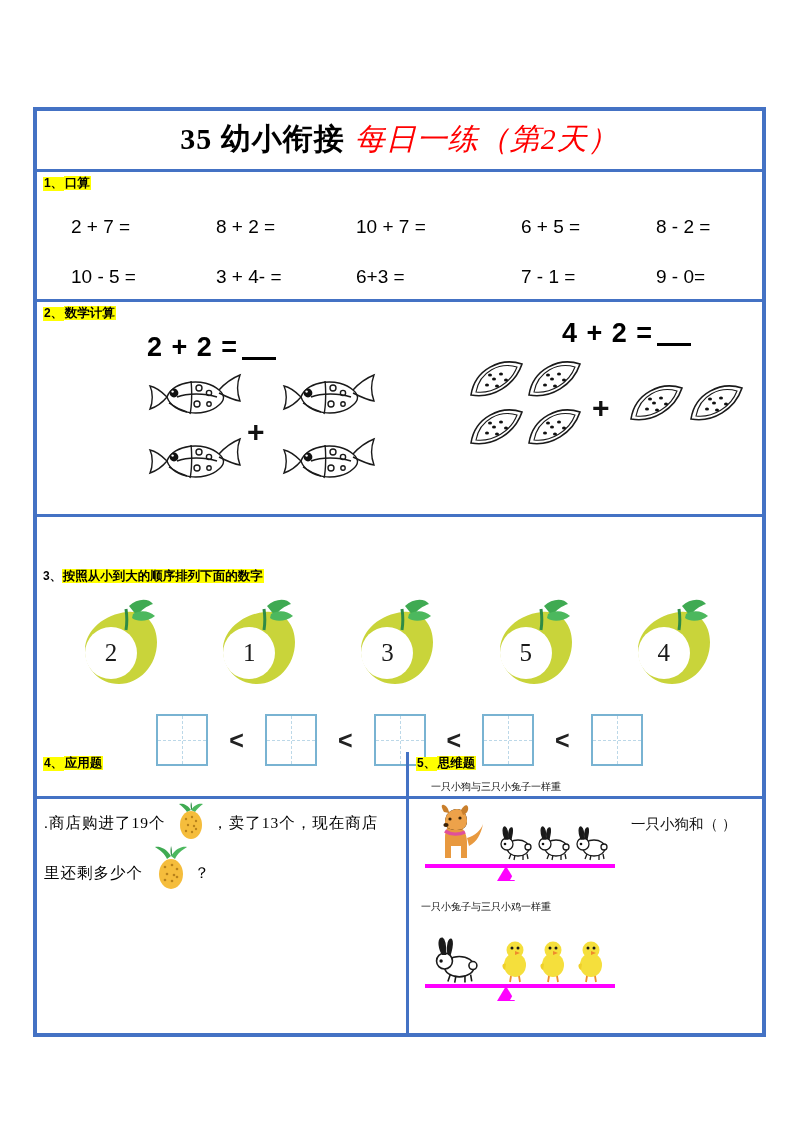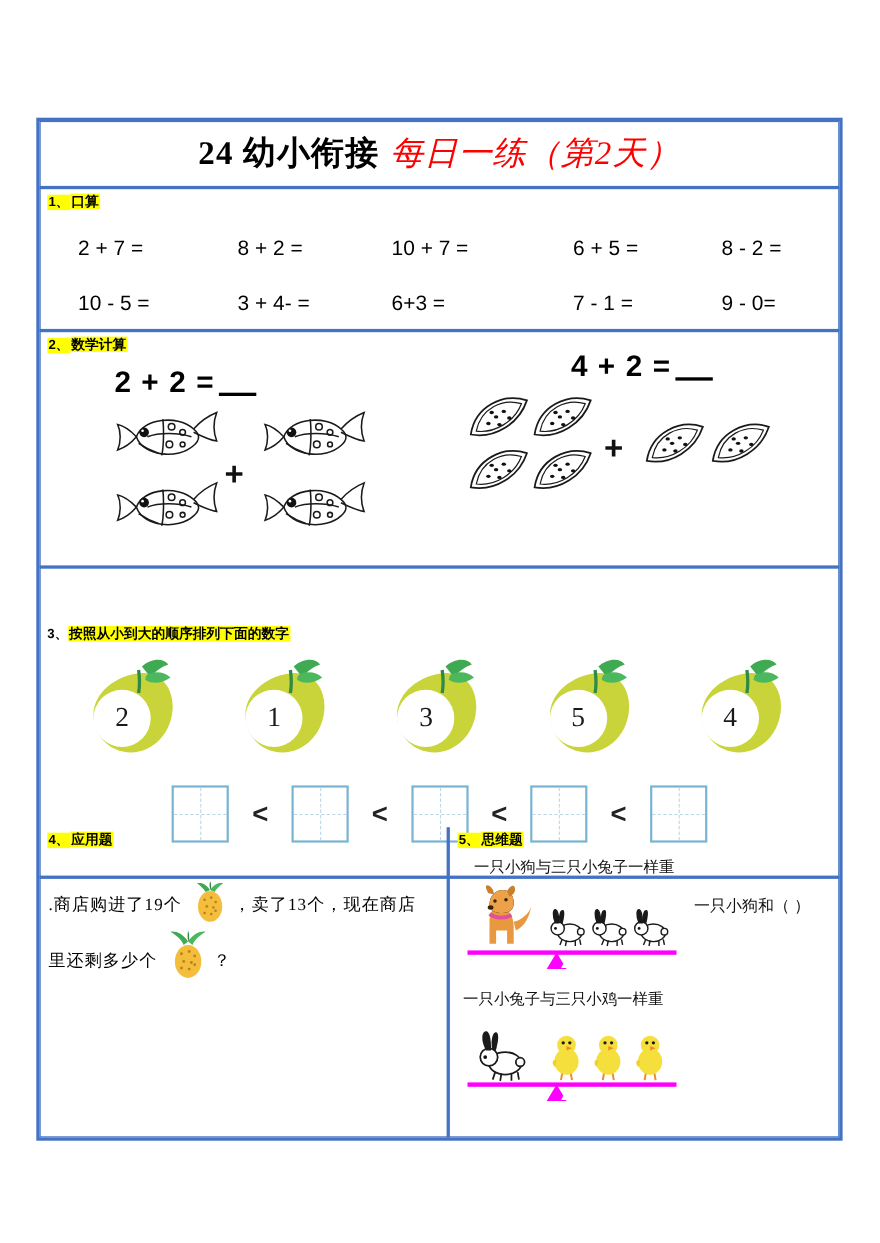--- a/index.html
+++ b/index.html
@@ -57,21 +57,21 @@
   #eqrow1{top:44px;}
   #eqrow2{top:94px;}
   .eq-c0{position:absolute;left:35px;}
   .eq-c1{position:absolute;left:180px;}
   .eq-c2{position:absolute;left:320px;}
   .eq-c3{position:absolute;left:485px;}
   .eq-c4{position:absolute;left:620px;}
 
   
   #sec2{top:192px;height:215px;}
-  .pic-prob{position:absolute;}
+  .pic-prob{position:absolute;margin-left:43px;}
   .pic-eq{
     font-family:"Liberation Sans","DejaVu Sans",sans-serif;
     font-weight:bold;font-size:27px;color:#000;letter-spacing:1px;
   }
   .blank-line{display:inline-block;width:34px;border-bottom:3px solid #000;vertical-align:-4px;margin-left:4px;}
   .plus-sign{
     position:absolute;font-family:"Liberation Sans",sans-serif;
     font-weight:bold;font-size:30px;color:#111;line-height:1;
   }
 
@@ -103,21 +103,21 @@
   #sec5{position:absolute;left:373px;top:0;right:0;height:100%;}
   .word-prob{
     position:absolute;left:8px;top:48px;width:352px;
     font-family:"Liberation Serif","DejaVu Serif",serif;
     font-size:15.5px;line-height:46px;color:#000;letter-spacing:1px;
   }
   .inline-pineapple{display:inline-block;vertical-align:-12px;margin:0 4px;}
 
   .think-line{
     position:absolute;font-family:"Liberation Sans","DejaVu Sans",sans-serif;
-    font-size:14px;color:#111;white-space:nowrap;text-align:center;
+    font-size:10px;color:#111;white-space:nowrap;text-align:center;
   }
   #think-t1{left:22px;top:28px;}
   #think-t2{left:12px;top:148px;}
   .think-q{
     position:absolute;left:222px;top:58px;width:150px;
     font-family:"Liberation Sans","DejaVu Sans",sans-serif;font-size:14.5px;color:#111;line-height:28px;
   }
   .think-q .l2{display:block;margin-left:18px;}
 
   .scale{position:absolute;}
@@ -136,21 +136,21 @@
 </style>
 </head>
 <body>
 
 <div class="page">
 
   <div class="sheet">
 
     <div class="title-band">
       <div class="title-text">
-        <span class="title-black">24 幼小衔接</span><span class="title-red">每日一练（第2天）</span>
+        <span class="title-black">35 幼小衔接</span><span class="title-red">每日一练（第2天）</span>
       </div>
     </div>
 
     <div class="sec sec-border-bottom" id="sec1">
       <div class="sec-head">
         <span class="num hl">1、</span><span class="hl">口算</span>
       </div>
 
       <div class="row-eq" id="eqrow1">
         <span class="eq eq-c0">2 + 7 =</span>

